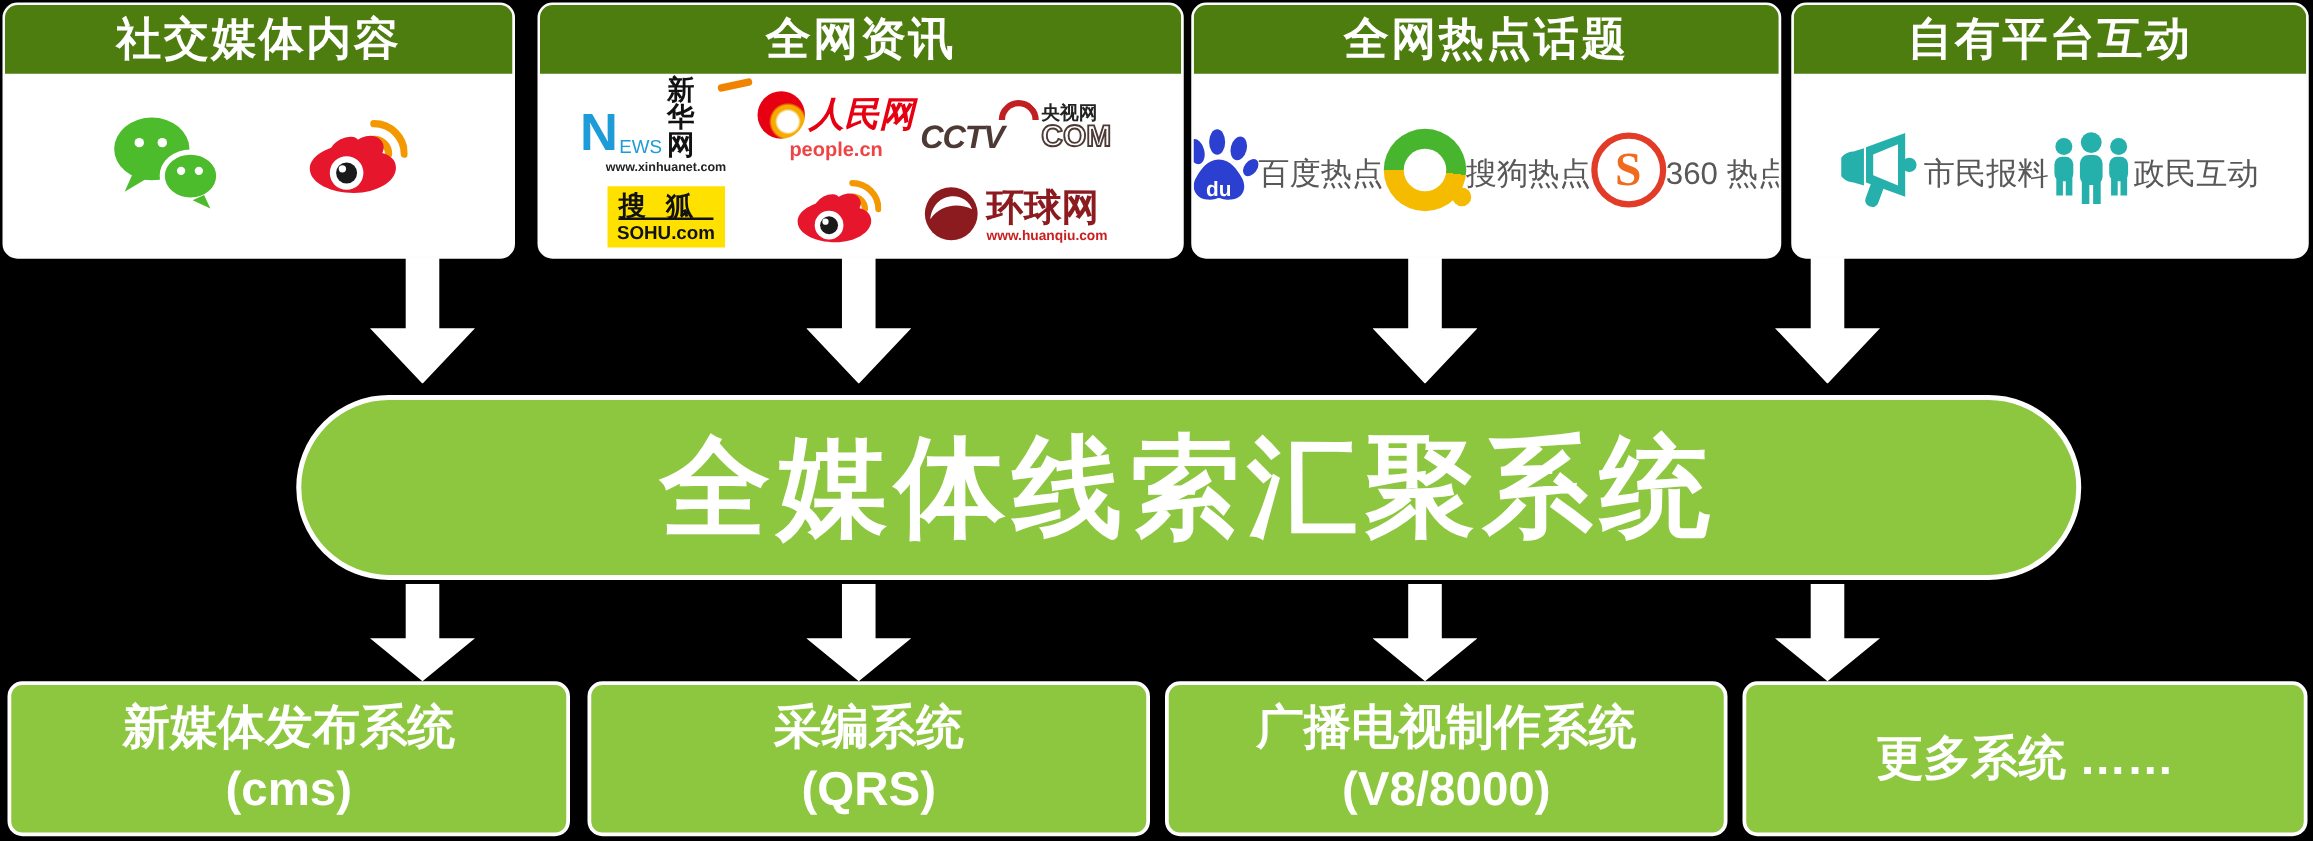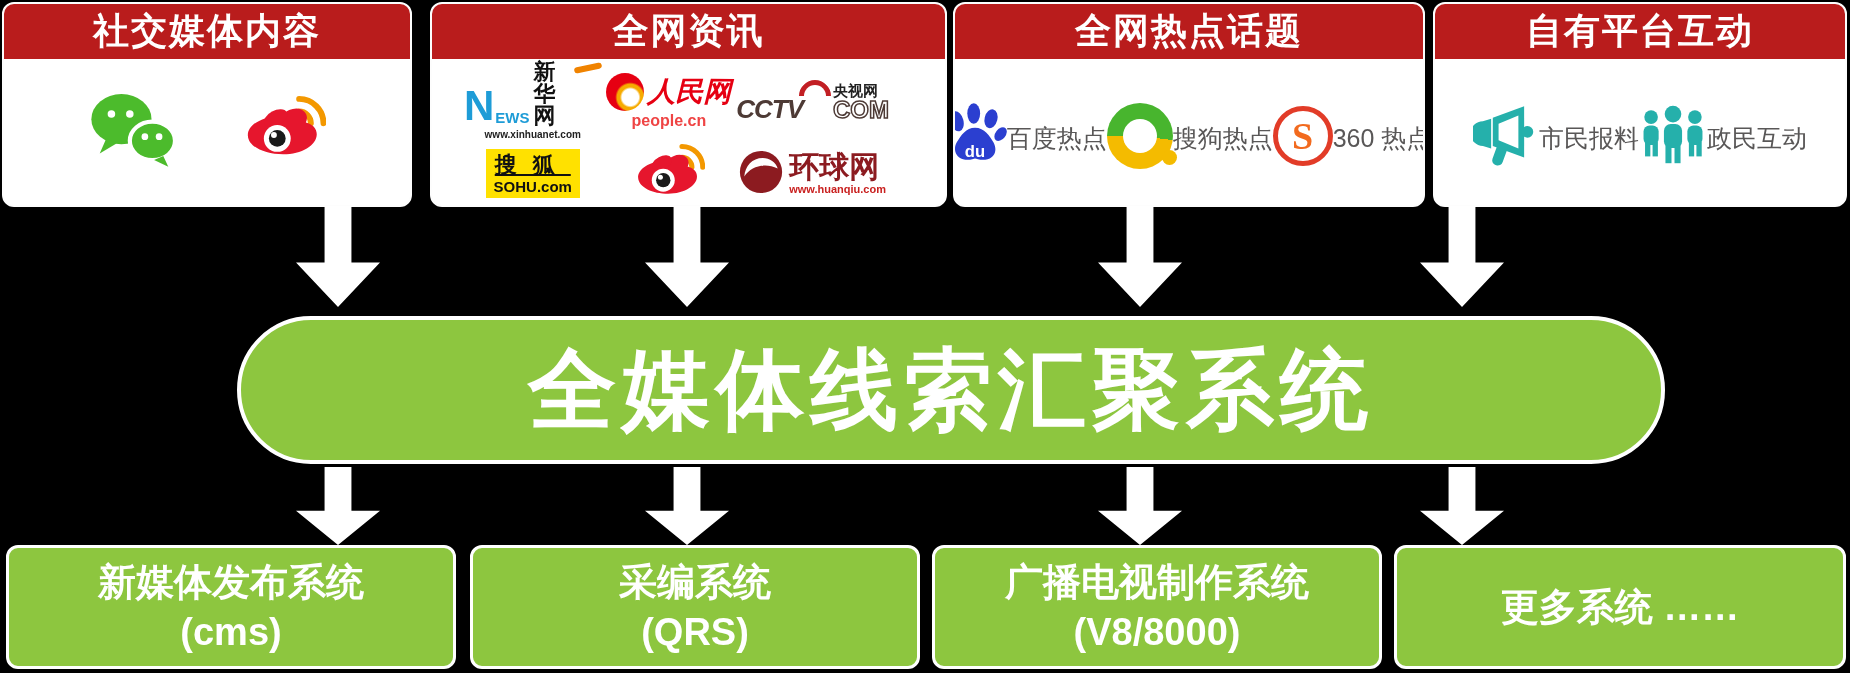--- a/index.html
+++ b/index.html
@@ -1,21 +1,21 @@
 <!DOCTYPE html>
 <html><head>
 <meta charset="utf-8">
 <style>
   html,body{margin:0;padding:0;background:#000;}
   #stage{position:relative;width:1850px;height:673px;background:#000;overflow:hidden;
          font-family:"Liberation Sans","DejaVu Sans",sans-serif;}
   
   .card{position:absolute;top:2px;height:205px;background:#fff;border-radius:12px;
         border:2px solid #fdfdfd;box-sizing:border-box;overflow:hidden;}
-  .card-header{height:55px;background:#b91c1c;display:flex;align-items:center;justify-content:center;
+  .card-header{height:55px;background:#4d7c0f;display:flex;align-items:center;justify-content:center;
         color:#fff;font-size:36px;font-weight:bold;letter-spacing:2px;}
   .card-body{height:146px;display:flex;align-items:center;justify-content:center;}
   #card1{left:2px;width:410px;}
   #card2{left:430px;width:517px;}
   #card3{left:953px;width:472px;}
   #card4{left:1433px;width:414px;}
   #card1 .card-body{gap:62px;}
   #card2 .card-body{display:grid;grid-template-columns:1fr 1fr 1fr;grid-template-rows:1fr 1fr;
         align-items:center;justify-items:center;padding:2px 56px 6px 32px;height:140px;}
   #card3 .card-body{display:grid;grid-template-columns:repeat(4,1fr);padding:6px 14px 4px 10px;height:142px;}
@@ -39,21 +39,21 @@
         align-items:center;justify-content:center;color:#fff;font-weight:bold;font-size:38px;line-height:1.32;}
   #bbox1{left:6px;width:450px;}
   #bbox2{left:470px;width:450px;}
   #bbox3{left:932px;width:450px;}
   #bbox4{left:1394px;width:452px;}
   .bbox div:empty{display:none;}
   
   .lg{display:flex;flex-direction:column;align-items:center;line-height:1;}
   .xh-row{display:flex;align-items:flex-end;}
   .xh-n{font-size:42px;font-weight:bold;color:#1e9cd7;}
-  .xh-ews{font-size:15px;font-weight:bold;color:#1e9cd7;margin:0 4px 2px 1px;}
+  .xh-ews{font-size:15px;font-weight:normal;color:#1e9cd7;margin:0 4px 2px 1px;}
   .xh-col{display:flex;flex-direction:row;align-items:flex-start;}
   .xh-cn{font-size:22px;font-weight:bold;color:#111;}
   .xh-swoosh{width:46px;height:6px;background:#f08300;border-radius:3px;transform:rotate(-12deg);margin-top:4px;}
   .xh-url{font-size:10px;color:#222;font-weight:bold;margin-top:3px;}
   .pp-row{display:flex;align-items:center;gap:3px;}
   .pp-sun{width:38px;height:38px;border-radius:50%;display:inline-block;
       background:radial-gradient(circle at 64% 64%, #fff 0 24%, #f6ab00 30% 38%, #e60012 44%);}
   .pp-cn{font-size:28px;font-weight:bold;color:#e60012;font-style:italic;}
   .pp-en{font-size:16px;font-weight:bold;color:#ef4444;margin-top:2px;}
   .cc-row{display:flex;align-items:flex-end;}

